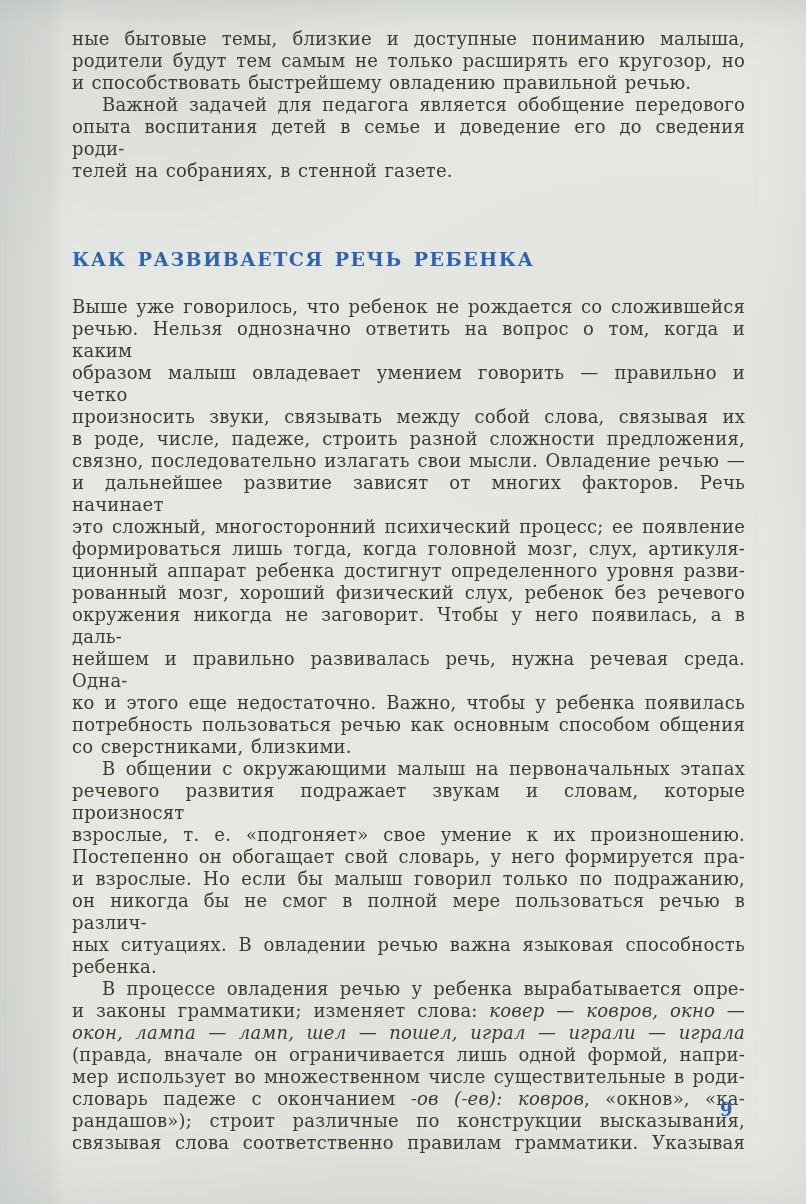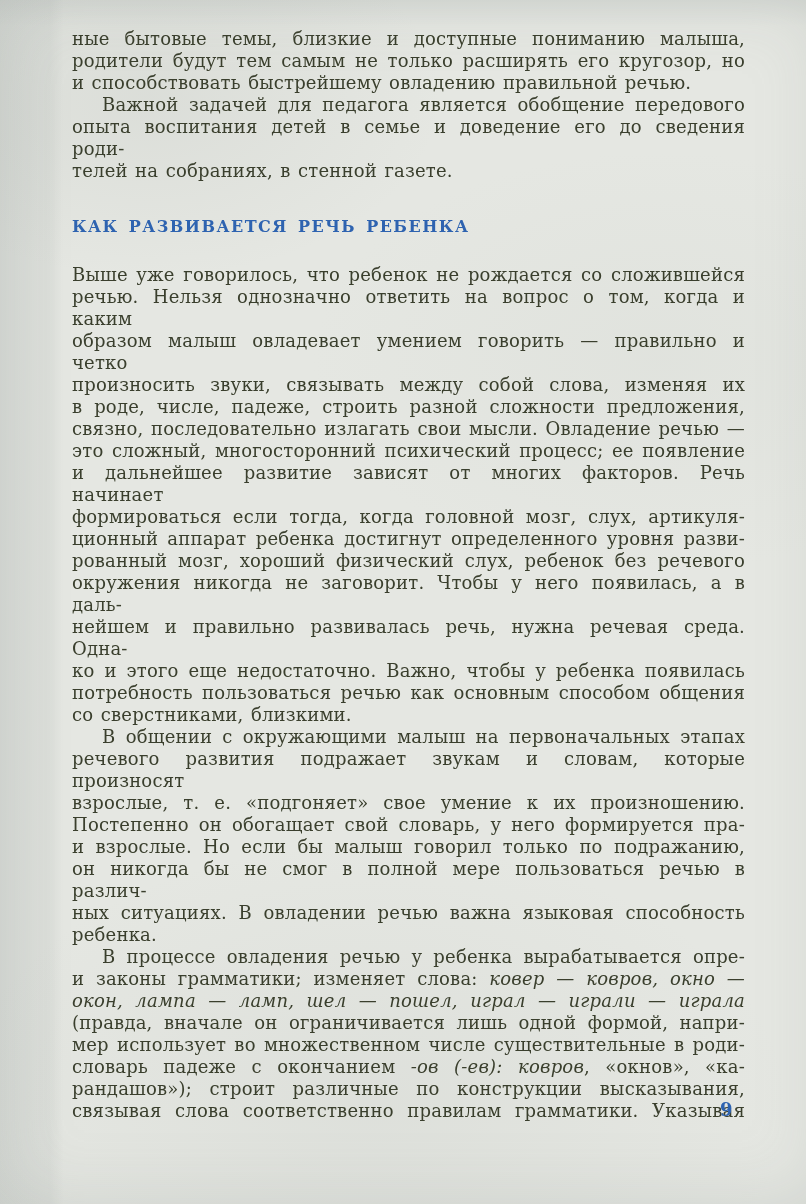--- a/index.html
+++ b/index.html
@@ -43,23 +43,23 @@
   .line.last {
     text-align-last: left;
   }
   .line.indent {
     text-indent: 30px;
   }
   .it {
     font-style: italic;
   }
   .heading {
-    margin-top: 32px;
+    margin-top: 64px;
     margin-bottom: 24px;
-    font-size: 16px;
+    font-size: 19px;
     line-height: 26px;
     font-weight: bold;
     letter-spacing: 1.5px;
     word-spacing: 3px;
     color: var(--accent, #2e63b0);
   }
   .page-number {
     position: absolute;
     left: 720px;
     top: 1099px;
@@ -83,26 +83,26 @@
       <div class="para">
         <div class="line indent"><span>Важной задачей для педагога является обобщение передового</span></div>
         <div class="line"><span>опыта воспитания детей в семье и доведение его до сведения роди-</span></div>
         <div class="line last"><span>телей на собраниях, в стенной газете.</span></div>
       </div>
       <div class="heading">КАК РАЗВИВАЕТСЯ РЕЧЬ РЕБЕНКА</div>
       <div class="para">
         <div class="line"><span>Выше уже говорилось, что ребенок не рождается со сложившейся</span></div>
         <div class="line"><span>речью. Нельзя однозначно ответить на вопрос о том, когда и каким</span></div>
         <div class="line"><span>образом малыш овладевает умением говорить — правильно и четко</span></div>
-        <div class="line"><span>произносить звуки, связывать между собой слова, изменяя их</span></div>
+        <div class="line"><span>произносить звуки, связывать между собой слова, связывая их</span></div>
         <div class="line"><span>в роде, числе, падеже, строить разной сложности предложения,</span></div>
         <div class="line"><span>связно, последовательно излагать свои мысли. Овладение речью —</span></div>
+        <div class="line"><span>и дальнейшее развитие зависят от многих факторов. Речь начинает</span></div>
         <div class="line"><span>это сложный, многосторонний психический процесс; ее появление</span></div>
-        <div class="line"><span>и дальнейшее развитие зависят от многих факторов. Речь начинает</span></div>
-        <div class="line"><span>формироваться если тогда, когда головной мозг, слух, артикуля-</span></div>
+        <div class="line"><span>формироваться лишь тогда, когда головной мозг, слух, артикуля-</span></div>
         <div class="line"><span>ционный аппарат ребенка достигнут определенного уровня разви-</span></div>
         <div class="line"><span>рованный мозг, хороший физический слух, ребенок без речевого</span></div>
         <div class="line"><span>окружения никогда не заговорит. Чтобы у него появилась, а в даль-</span></div>
         <div class="line"><span>нейшем и правильно развивалась речь, нужна речевая среда. Одна-</span></div>
         <div class="line"><span>ко и этого еще недостаточно. Важно, чтобы у ребенка появилась</span></div>
         <div class="line"><span>потребность пользоваться речью как основным способом общения</span></div>
         <div class="line last"><span>со сверстниками, близкими.</span></div>
       </div>
       <div class="para">
         <div class="line indent"><span>В общении с окружающими малыш на первоначальных этапах</span></div>

